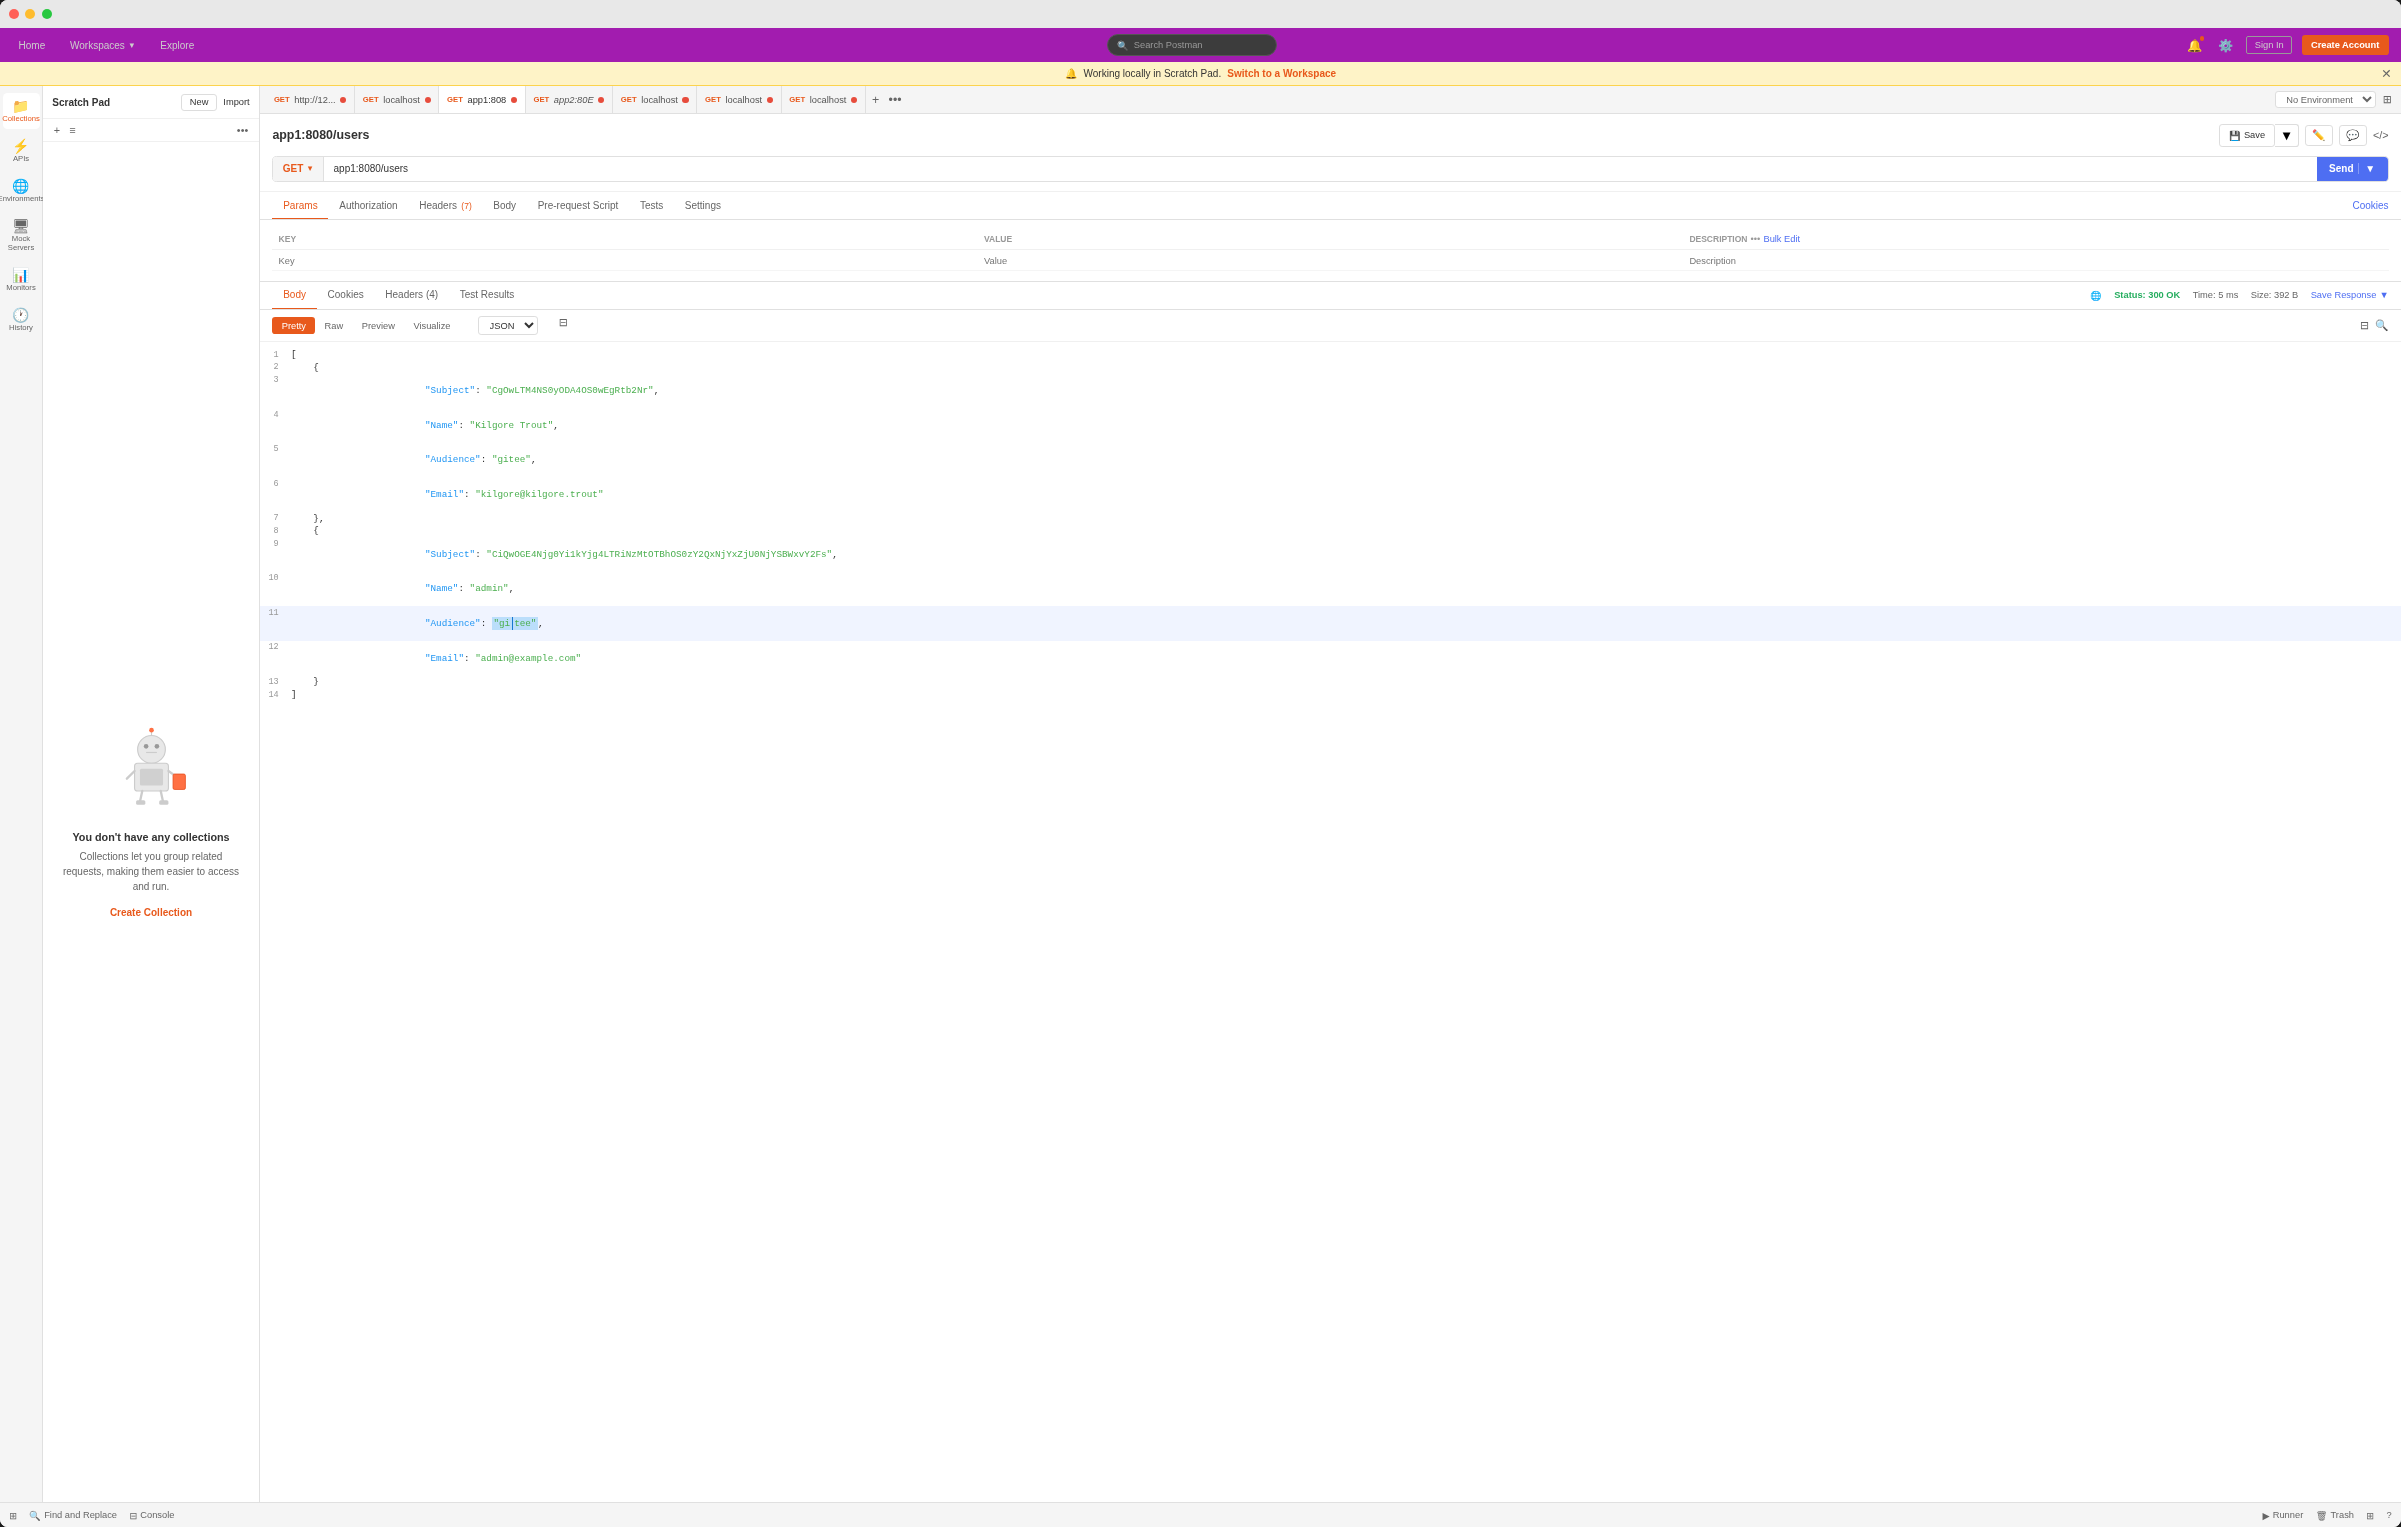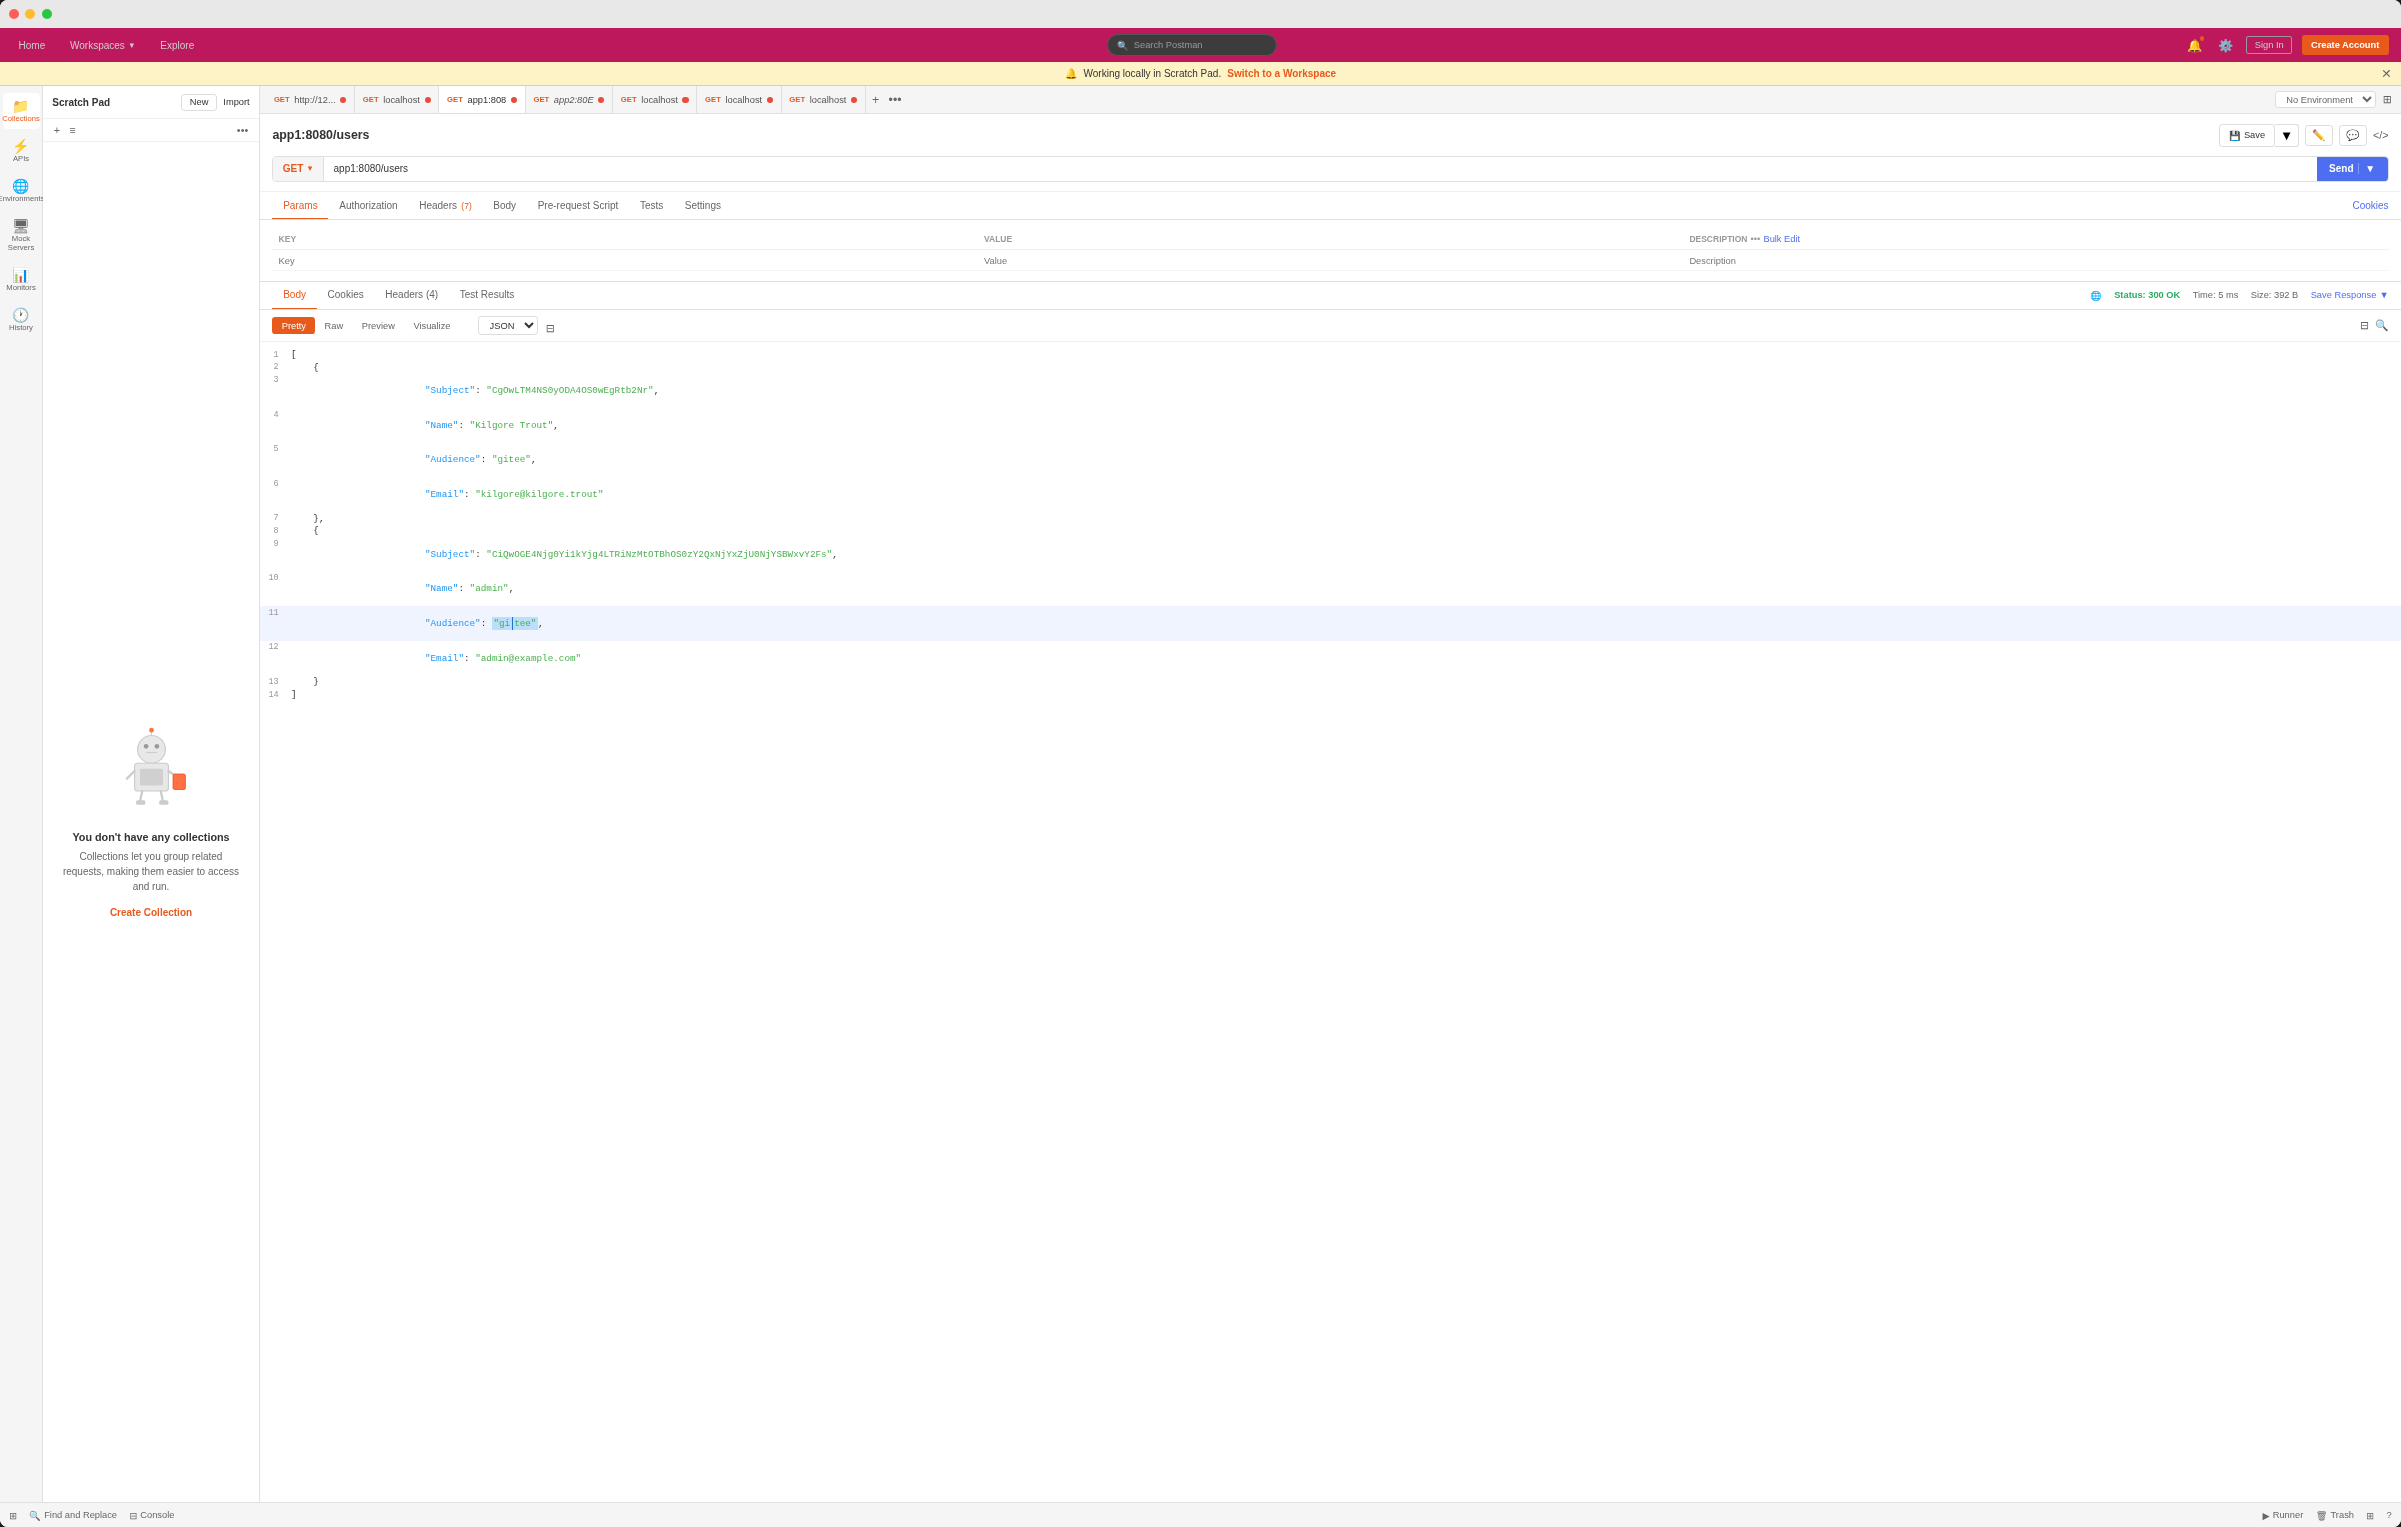--- a/index.html
+++ b/index.html
@@ -7,21 +7,21 @@
 
     
     .window { background: #f0f0f0; border-radius: 7.7px; overflow: hidden; width: 100%; min-height: 100vh; display: flex; flex-direction: column; }
     .titlebar { background: #e8e8e8; height: 28px; display: flex; align-items: center; padding: 0 9.3px; gap: 6.2px; flex-shrink: 0; }
     .traffic-light { width: 10px; height: 10px; border-radius: 50%; cursor: pointer; }
     .traffic-close { background: #ff5f57; }
     .traffic-minimize { background: #febc2e; }
     .traffic-maximize { background: #28c840; }
 
     
-    .topnav { background: #be185d; height: 34px; display: flex; align-items: center; padding: 0 12.4px; gap: 12.4px; flex-shrink: 0; }
+    .topnav { background: #a21caf; height: 34px; display: flex; align-items: center; padding: 0 12.4px; gap: 12.4px; flex-shrink: 0; }
     .topnav-left { display: flex; align-items: center; gap: 12.4px; }
     .nav-link { color: #ccc; font-size: 10px; cursor: pointer; padding: 3.1px 6.2px; border-radius: 3.1px; }
     .nav-link-workspaces { display: flex; align-items: center; gap: 3.1px; }
     .topnav-center { flex: 1; display: flex; justify-content: center; }
     .search-bar { background: #3c3c3c; border: 0.8px solid #555; border-radius: 15.5px; height: 21.7px; display: flex; align-items: center; padding: 0 9.3px; gap: 4.6px; width: 170px; cursor: pointer; }
     .search-bar span { color: #999; font-size: 9.3px; }
     .topnav-right { display: flex; align-items: center; gap: 9.3px; }
     .icon-btn { background: none; border: none; cursor: pointer; color: #ccc; font-size: 12.4px; padding: 3.1px; position: relative; }
     .sign-in-btn { background: none; border: 0.8px solid #999; border-radius: 2px; color: #ccc; padding: 3.1px 7.7px; cursor: pointer; font-size: 9.3px; }
     .create-account-btn { background: #e8591c; border: none; border-radius: 3.1px; color: #fff; padding: 4.6px 9.3px; cursor: pointer; font-size: 9.3px; font-weight: 600; }
@@ -401,21 +401,21 @@
             </button>
           </div>
         </div>
 
         <div class="response-body">
           <div class="response-toolbar">
             <span class="view-tab active">Pretty</span>
             <span class="view-tab">Raw</span>
             <span class="view-tab">Preview</span>
             <span class="view-tab">Visualize</span>
-            <div style="display:flex;align-items:flex-end;gap:8px;margin-left:9.3px;">
+            <div style="display:flex;align-items:flex-start;gap:21px;margin-left:9.3px;">
               <select class="format-select">
                 <option>JSON</option>
               </select>
               <button class="resp-action-btn">⊟</button>
             </div>
             <div class="response-actions">
               <button class="resp-action-btn">⊟</button>
               <button class="resp-action-btn">🔍</button>
             </div>
           </div>

